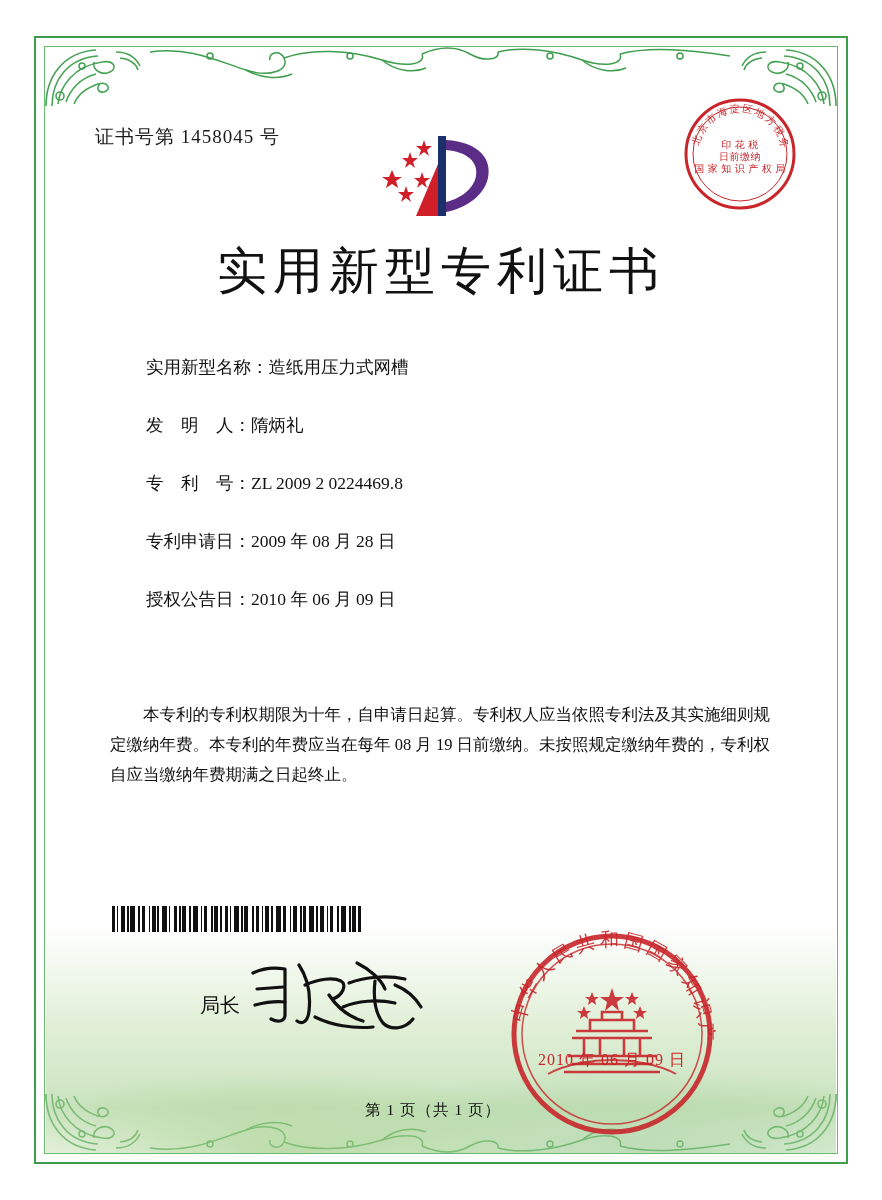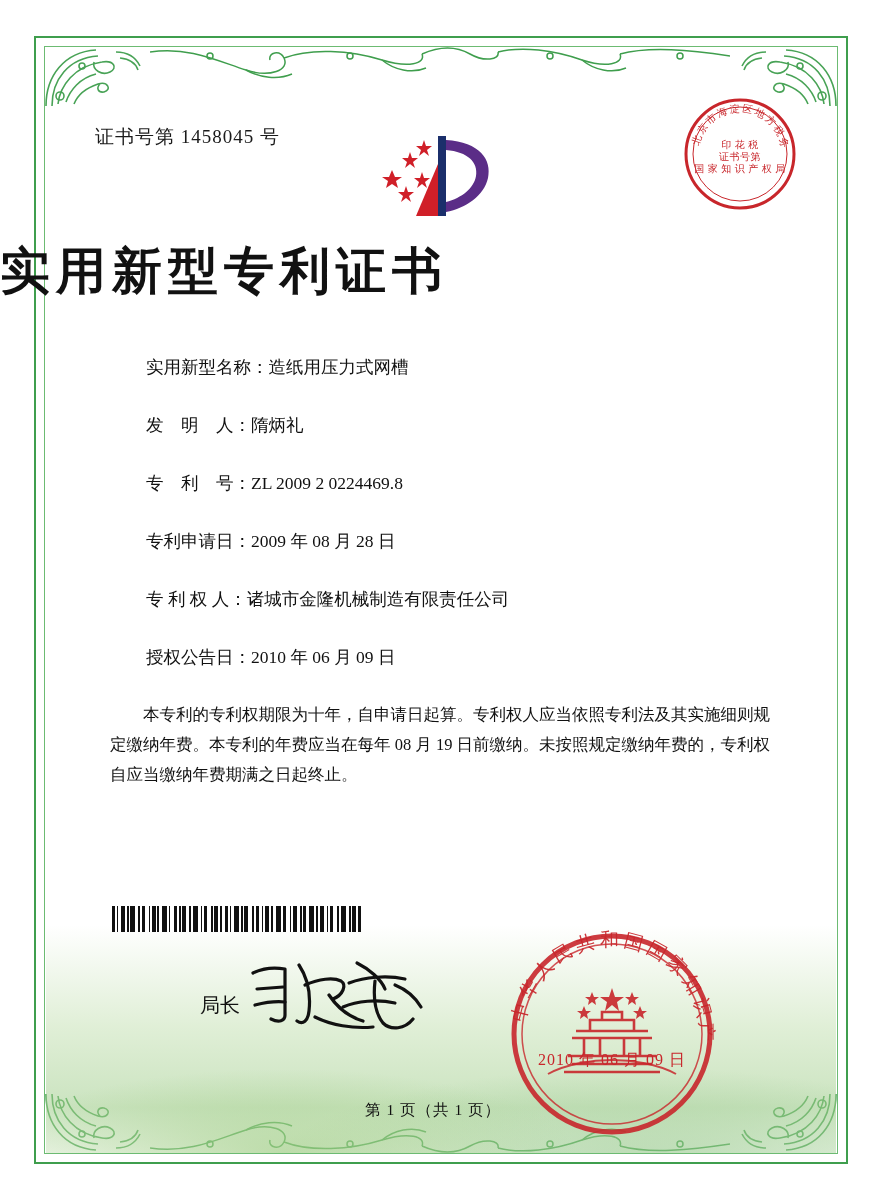--- a/index.html
+++ b/index.html
@@ -118,22 +118,23 @@
   }
   .seal-line1 { top: 43px; }
   .seal-line2 { top: 55px; }
   .seal-line3 { top: 67px; }
 
   .title {
     position: absolute;
     left: 0;
     right: 0;
     top: 238px;
+    text-align: center;
     font-size: 50px;
-    font-weight: bold;
+    font-weight: normal;
     letter-spacing: 6px;
     color: #111111;
     font-family: "Liberation Serif", "DejaVu Serif", serif;
   }
 
   
   .fields {
     position: absolute;
     left: 110px;
     top: 355px;
@@ -341,41 +342,38 @@
   <div class="red-seal">
     <svg viewBox="0 0 116 116" style="position:absolute;left:0;top:0;width:100%;height:100%;">
       <circle cx="58" cy="58" r="54" fill="none" stroke="#c8262b" stroke-width="3"></circle>
       <circle cx="58" cy="58" r="47" fill="none" stroke="#c8262b" stroke-width="1"></circle>
       <path id="arcTop" d="M 16,58 A 42,42 0 0 1 100,58" fill="none"></path>
       <text font-size="10" fill="#c8262b" font-family="Liberation Serif, serif" letter-spacing="2">
         <textPath href="#arcTop" startOffset="6%">北京市海淀区地方税务局</textPath>
       </text>
     </svg>
     <div class="seal-txt seal-line1">印 花 税</div>
-    <div class="seal-txt seal-line2">证书号第</div>
+    <div class="seal-txt seal-line2">日前缴纳</div>
     <div class="seal-txt seal-line3">国 家 知 识 产 权 局</div>
   </div>
 
   <div class="title">实用新型专利证书</div>
 
   <div class="fields">
     <div class="field-row">
       <span class="field-label">实用新型名称：</span><span class="field-value">造纸用压力式网槽</span>
     </div>
     <div class="field-row">
       <span class="field-label">发　明　人：</span><span class="field-value">隋炳礼</span>
     </div>
     <div class="field-row">
       <span class="field-label">专　利　号：</span><span class="field-value">ZL 2009 2 0224469.8</span>
     </div>
     <div class="field-row">
       <span class="field-label">专利申请日：</span><span class="field-value">2009 年 08 月 28 日</span>
-    </div>
-    <div class="field-row">
-      <span class="field-label">专 利 权 人：</span><span class="field-value">诸城市金隆机械制造有限责任公司</span>
     </div>
     <div class="field-row">
       <span class="field-label">授权公告日：</span><span class="field-value">2010 年 06 月 09 日</span>
     </div>
   </div>
 
   <div class="body-text">
     <p>本专利的专利权期限为十年，自申请日起算。专利权人应当依照专利法及其实施细则规定缴纳年费。本专利的年费应当在每年 08 月 19 日前缴纳。未按照规定缴纳年费的，专利权自应当缴纳年费期满之日起终止。</p>
   </div>
 

